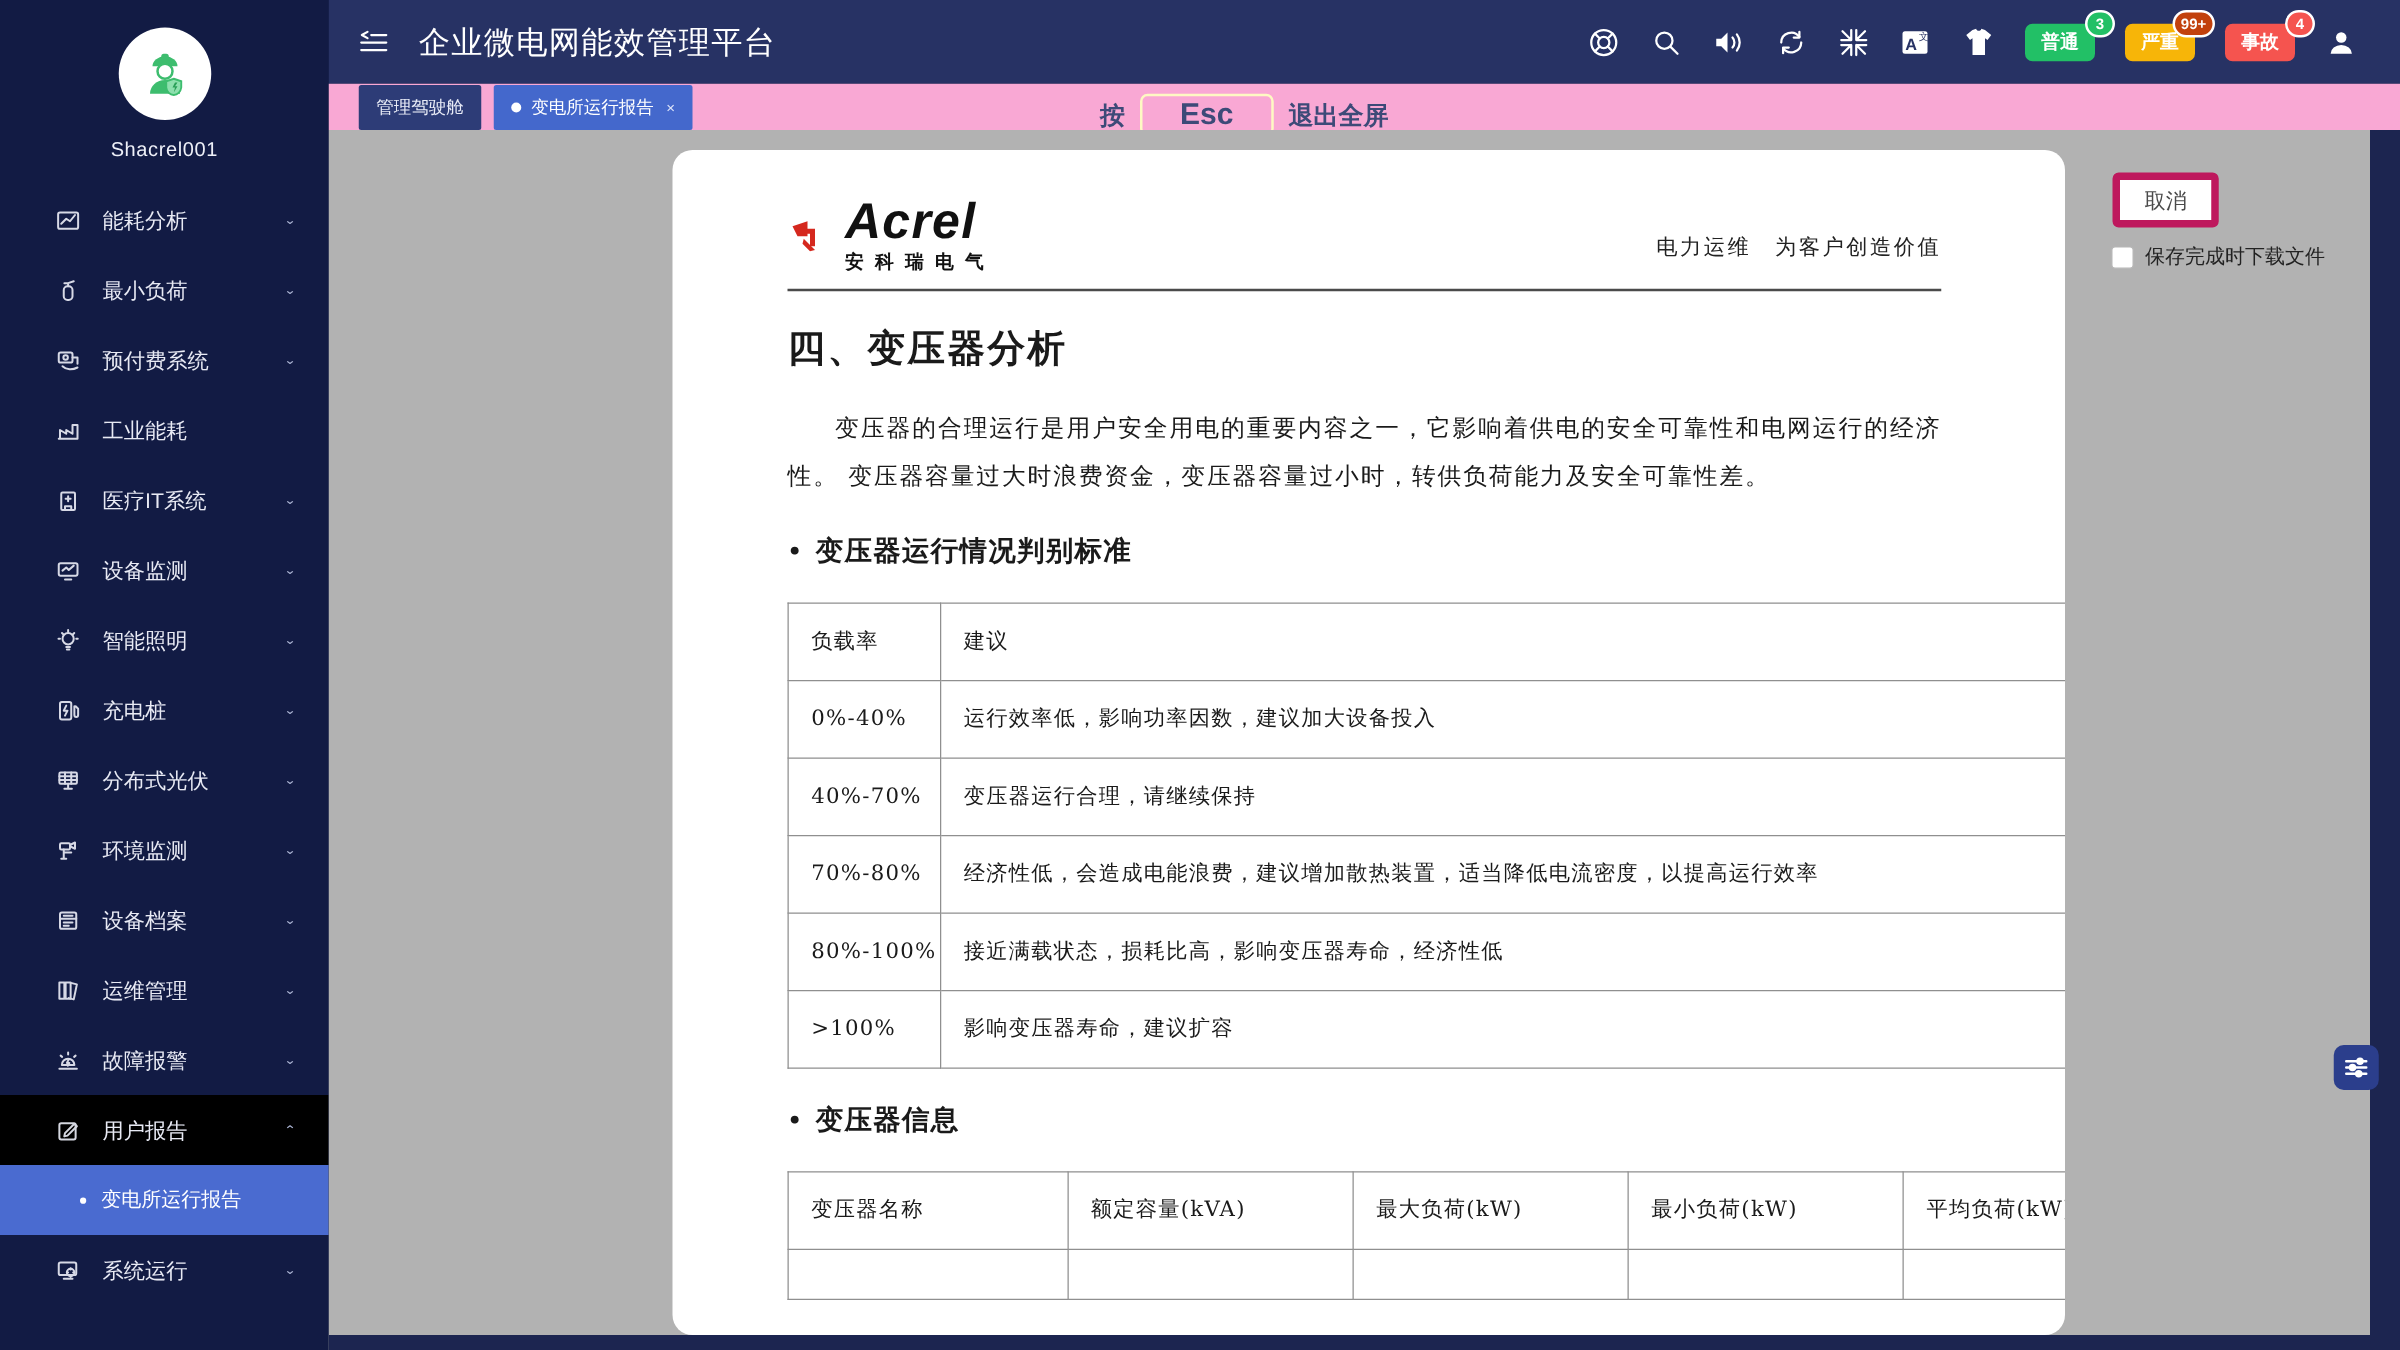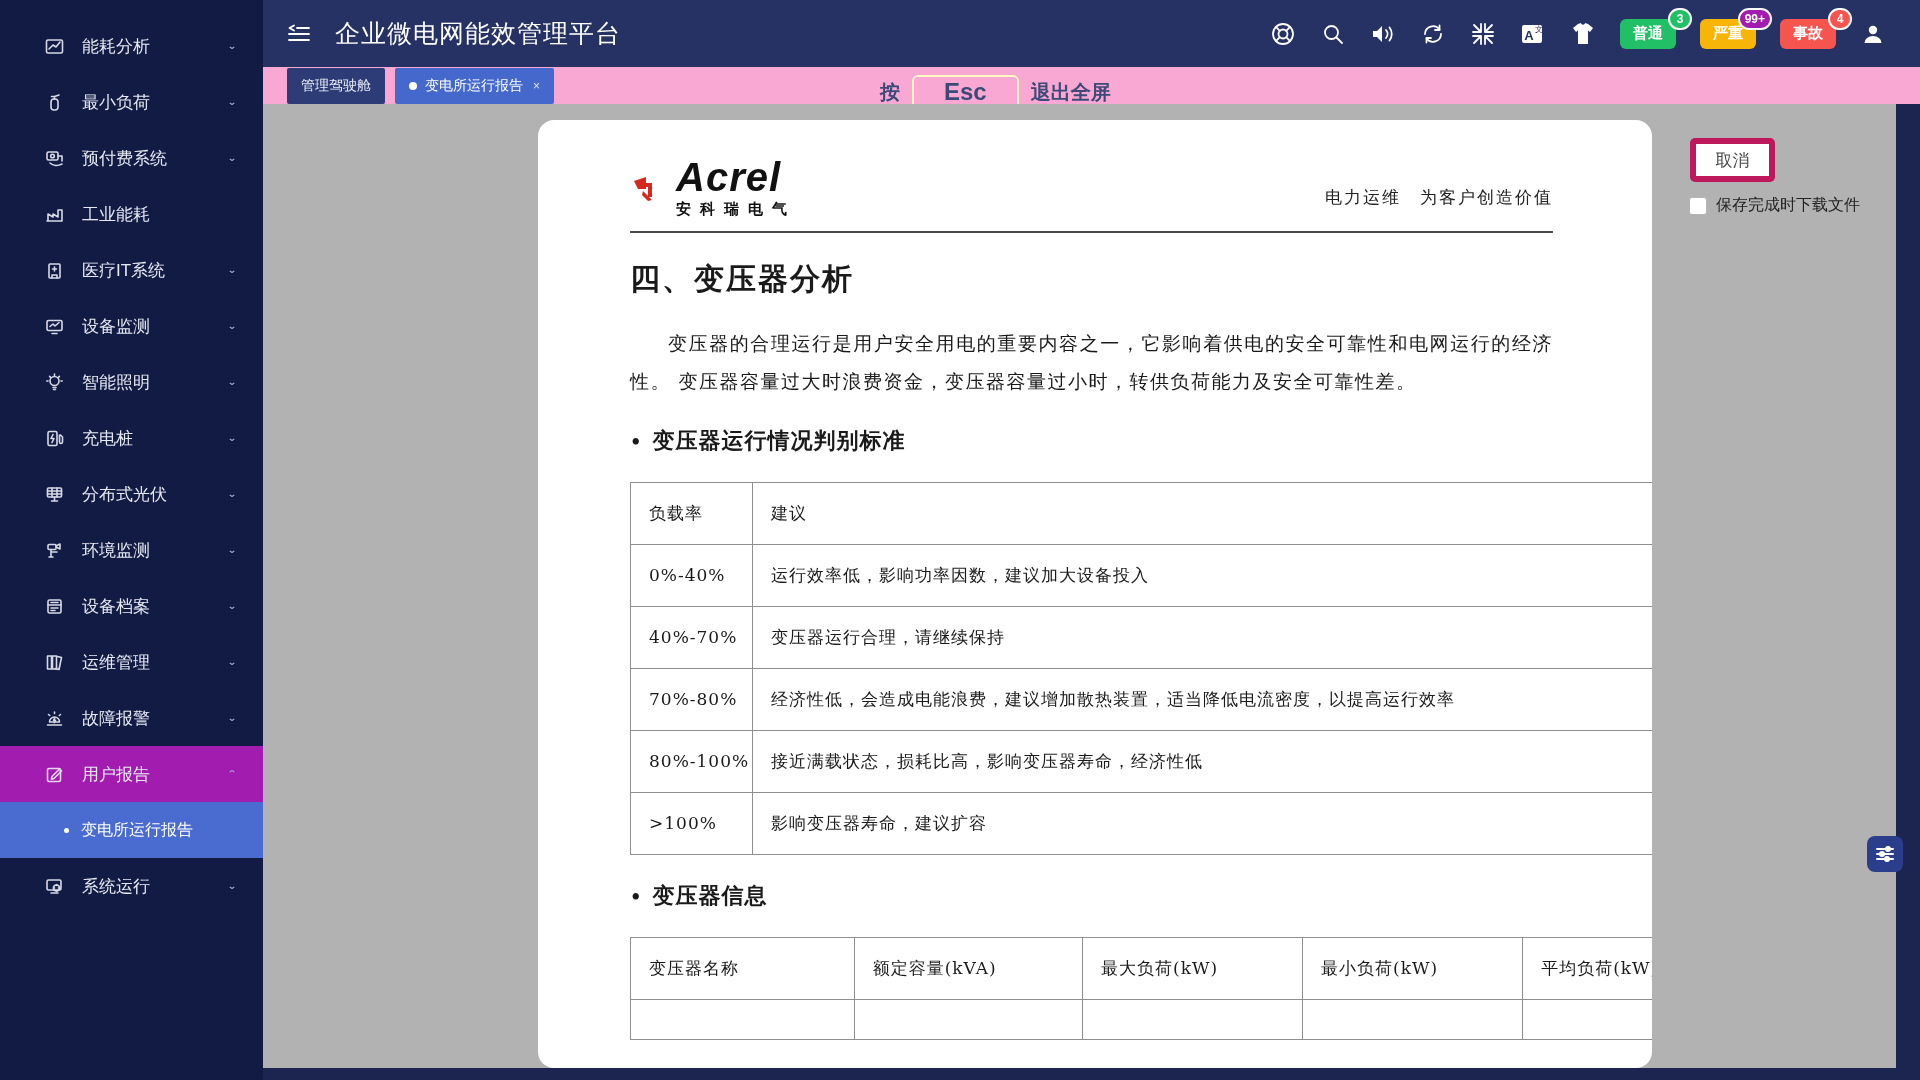--- a/index.html
+++ b/index.html
@@ -10,40 +10,40 @@
   
   .sidebar { width:263px; height:1080px; background:#121b44; flex:0 0 263px; color:#e8eaf4; overflow:hidden; }
   .profile { text-align:center; padding-top:22px; }
   .avatar { width:74px; height:74px; border-radius:50%; background:#ffffff; margin:0 auto; display:flex; align-items:center; justify-content:center; }
   .username { margin-top:16px; font-size:16px; color:#eef0f8; letter-spacing:.5px; }
   .menu { margin-top:18px; }
   .side-item { height:56px; display:flex; align-items:center; padding:0 26px 0 44px; cursor:pointer; font-size:17px; color:#e8eaf4; }
   .side-item .s-icon { width:20px; height:20px; margin-right:18px; display:flex; align-items:center; justify-content:center; opacity:.92; }
   .side-item .s-label { flex:1; white-space:nowrap; }
   .side-item .chev { font-size:12px; color:#aab3d2; transform:scaleY(.8); }
-  .side-item.parent-active { background:#a21caf; }
+  .side-item.parent-active { background:#000000; }
   .sub-item { height:56px; display:flex; align-items:center; padding-left:64px; background:#4a6bd0; color:#ffffff; font-size:16px; cursor:pointer; }
   .sub-item .dot { width:5px; height:5px; border-radius:50%; background:#fff; margin-right:12px; }
   svg.sico { stroke:#e8eaf4; fill:none; stroke-width:1.6; stroke-linecap:round; stroke-linejoin:round; }
 
   
   .main { flex:1; display:flex; flex-direction:column; height:1080px; min-width:0; }
   .topbar { height:67px; background:#273264; display:flex; align-items:center; padding:0 34px 0 24px; }
   .hamburger { margin-right:24px; cursor:pointer; display:flex; }
   .app-title { color:#ffffff; font-size:25px; letter-spacing:1px; white-space:nowrap; }
   .top-right { margin-left:auto; display:flex; align-items:center; gap:24px; }
   .tb-icon { width:26px; height:26px; display:flex; align-items:center; justify-content:center; cursor:pointer; }
   svg.tico { stroke:#ffffff; fill:none; stroke-width:1.8; stroke-linecap:round; stroke-linejoin:round; }
   .badge { position:relative; height:30px; border-radius:6px; padding:0 13px; display:flex; align-items:center; color:#fff; font-size:15px; font-weight:bold; cursor:pointer; }
   .badge-green { background:#22c066; }
   .badge-yellow { background:#f7b508; }
   .badge-red { background:#f5544f; }
   .bubble { position:absolute; top:-11px; right:-16px; min-width:24px; height:22px; border-radius:12px; border:2px solid #fff;
             display:flex; align-items:center; justify-content:center; font-size:12px; font-weight:bold; padding:0 5px; color:#fff; }
-  .bubble-green { background:#22c066; } .bubble-yellow { background:#a21caf; } .bubble-red { background:#f5544f; }
+  .bubble-green { background:#22c066; } .bubble-yellow { background:#c2410c; } .bubble-red { background:#f5544f; }
 
   .tabbar { height:37px; background:#f9a8d4; display:flex; align-items:center; padding-left:24px; gap:10px; position:relative; }
   .tab { height:36px; display:flex; align-items:center; padding:0 14px; font-size:14px; color:#e9ecf7; background:#2d3c77; border-radius:2px; cursor:pointer; gap:8px; }
   .tab.active { background:#4468cc; color:#ffffff; }
   .tab .tdot { width:8px; height:8px; border-radius:50%; background:#fff; }
   .tab .tclose { font-size:12px; color:#dfe5fa; margin-left:2px; }
   .fs-hint { position:absolute; left:617px; top:8px; display:flex; align-items:center; gap:12px; color:#3d4a78; font-size:20px; font-weight:bold; }
   .fs-key { border:2px solid #fef9c3; border-radius:6px; padding:1px 30px; font-size:24px; }
 
   .content { flex:1; position:relative; background:#b2b2b2; overflow:hidden; }
@@ -81,20 +81,33 @@
   .dl-label { font-size:16px; color:#222; }
   .fab { position:absolute; left:1604px; top:732px; width:36px; height:36px; border-radius:8px; background:#2b3e8c;
          display:flex; align-items:center; justify-content:center; cursor:pointer; }
 </style>
 </head>
 <body>
 
 <div class="app">
 
   <div class="sidebar">
+    <div class="profile">
+      <div class="avatar">
+        <svg width="44" height="44" viewBox="0 0 44 44">
+          <path d="M12 16 a10 8 0 0 1 20 0 Z" fill="#3dbd6e"></path>
+          <rect x="19" y="6" width="6" height="5" rx="2" fill="#3dbd6e"></rect>
+          <circle cx="22" cy="20" r="6" fill="#ffffff" stroke="#3dbd6e" stroke-width="2"></circle>
+          <path d="M10 38 a12 11 0 0 1 24 0 Z" fill="#3dbd6e"></path>
+          <path d="M29 26 l6 2 v5 a6 7 0 0 1 -6 6 a6 7 0 0 1 -6 -6 v-5 Z" fill="#8ee0ae" stroke="#3dbd6e" stroke-width="1.5"></path>
+          <path d="M30 29 l-2 4 h2 l-1 4 3 -5 h-2 l2 -3 Z" fill="#2a9f58"></path>
+        </svg>
+      </div>
+      <div class="username">Shacrel001</div>
+    </div>
 
     <div class="menu">
 
       <div class="side-item">
         <span class="s-icon">
             <svg class="sico" width="19" height="19" viewBox="0 0 19 19">
               <rect x="1.5" y="3" width="16" height="13" rx="1.5"></rect>
               <path d="M4 12 l4-4 3 2 4-5"></path>
             </svg>
           </span>

